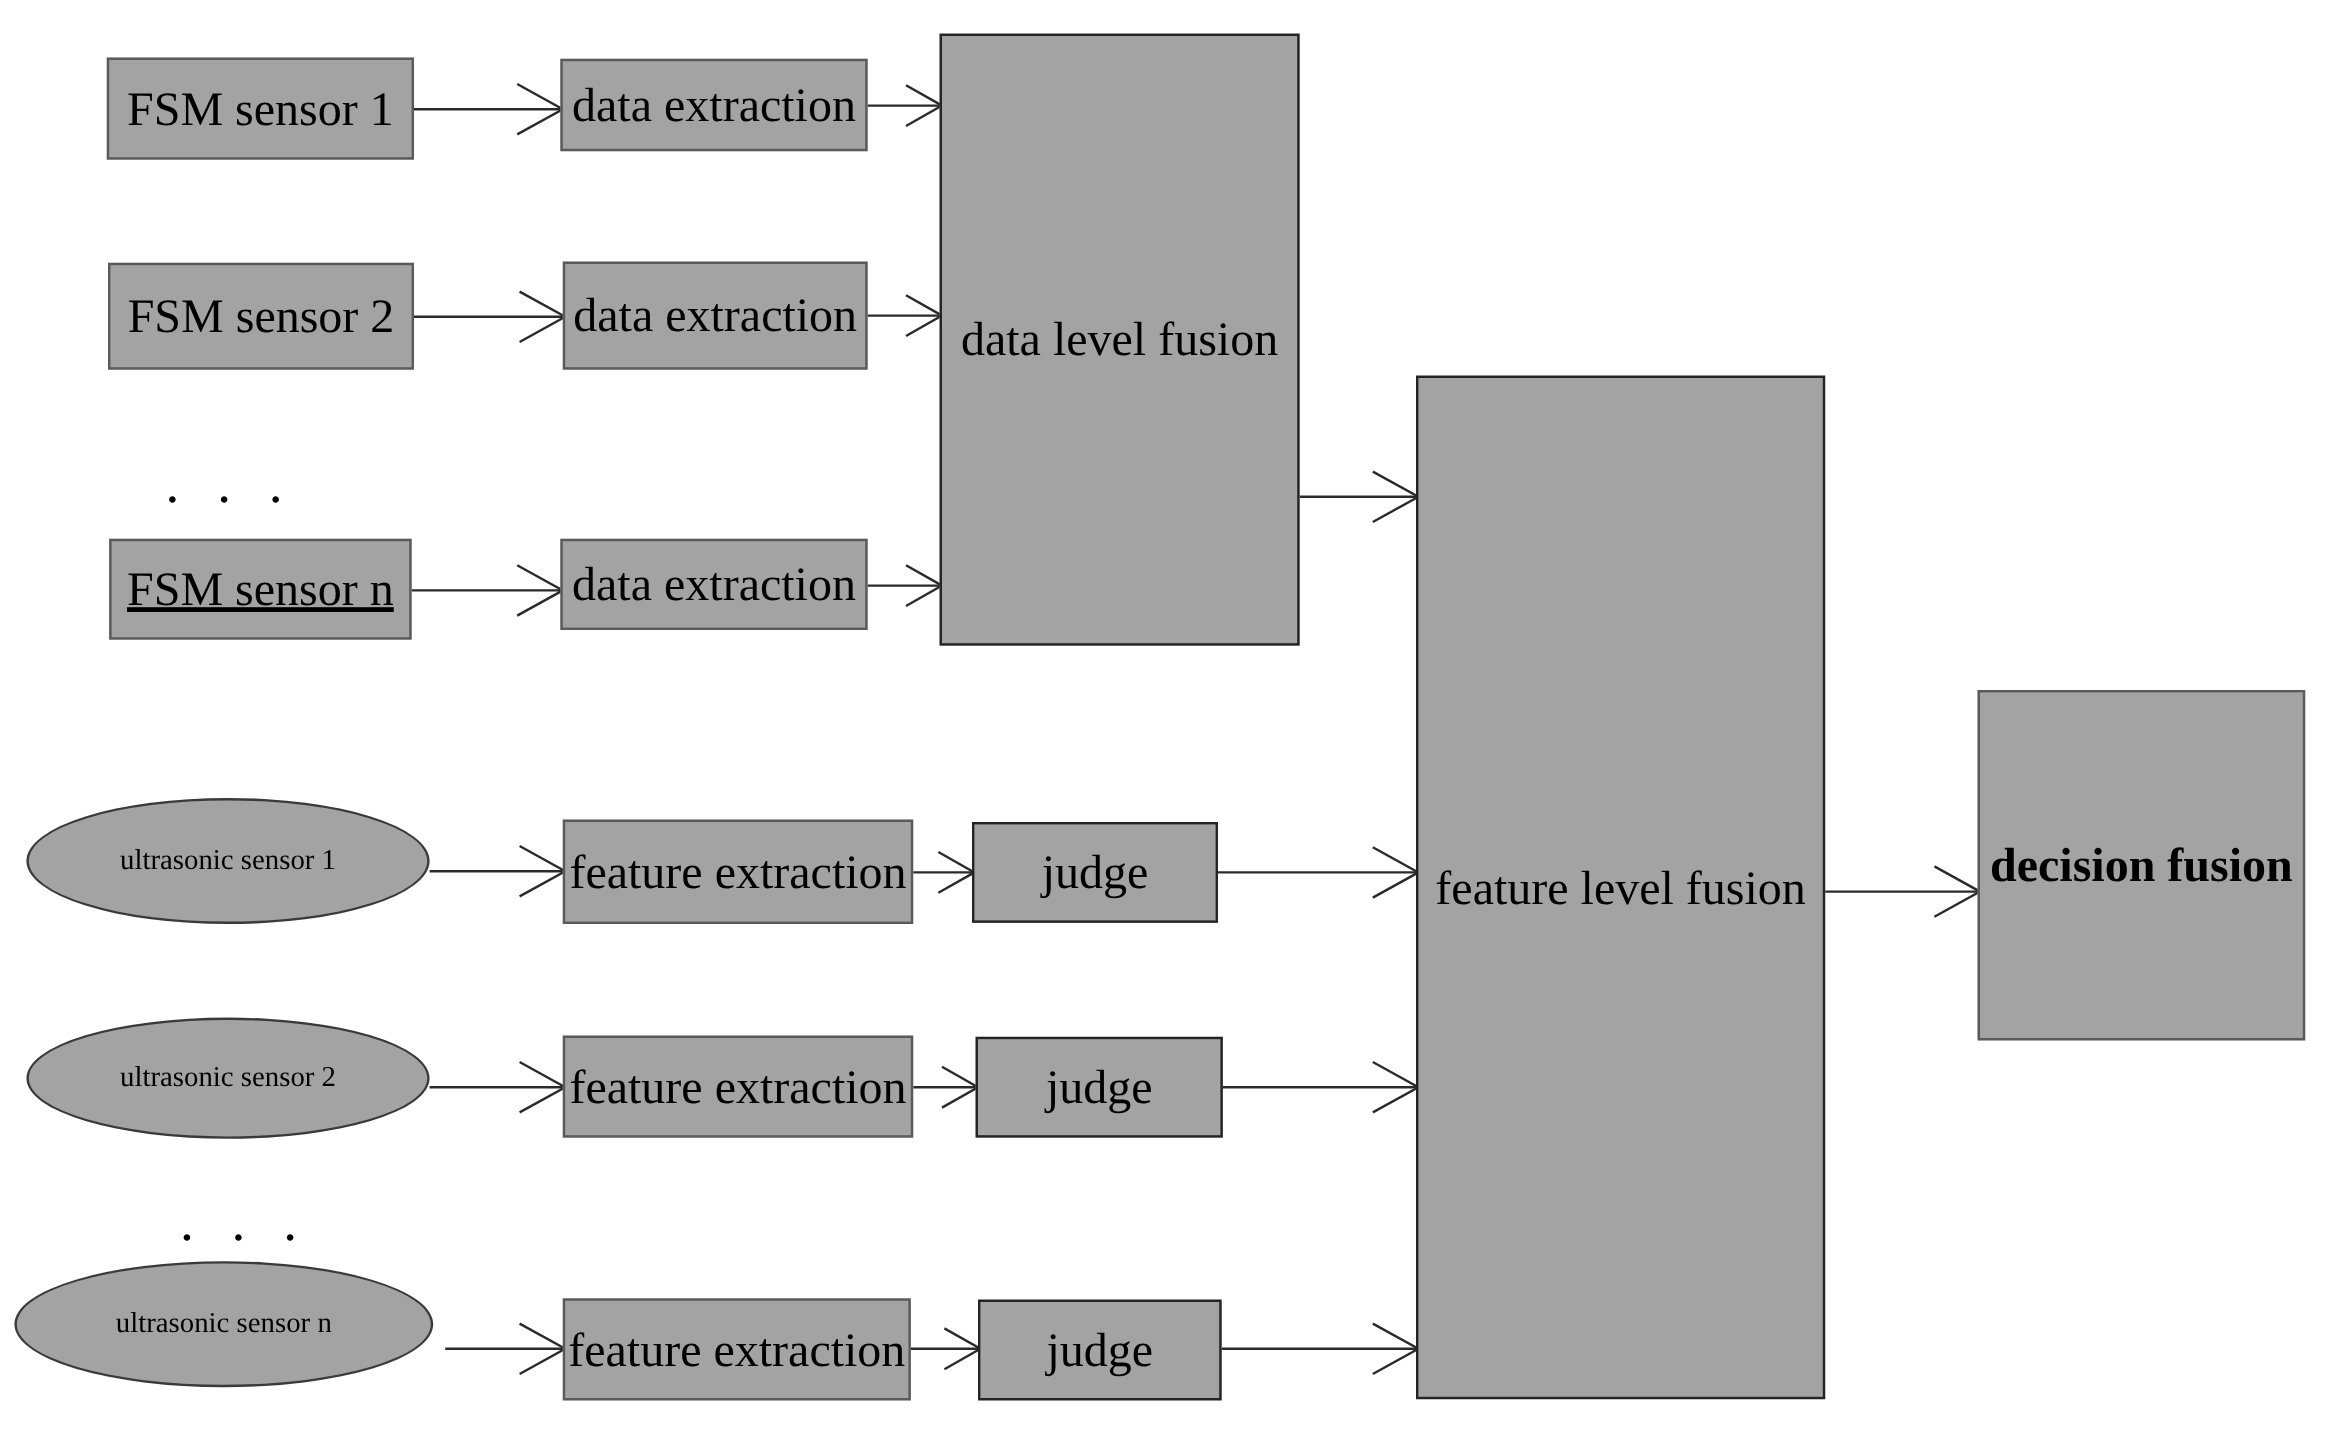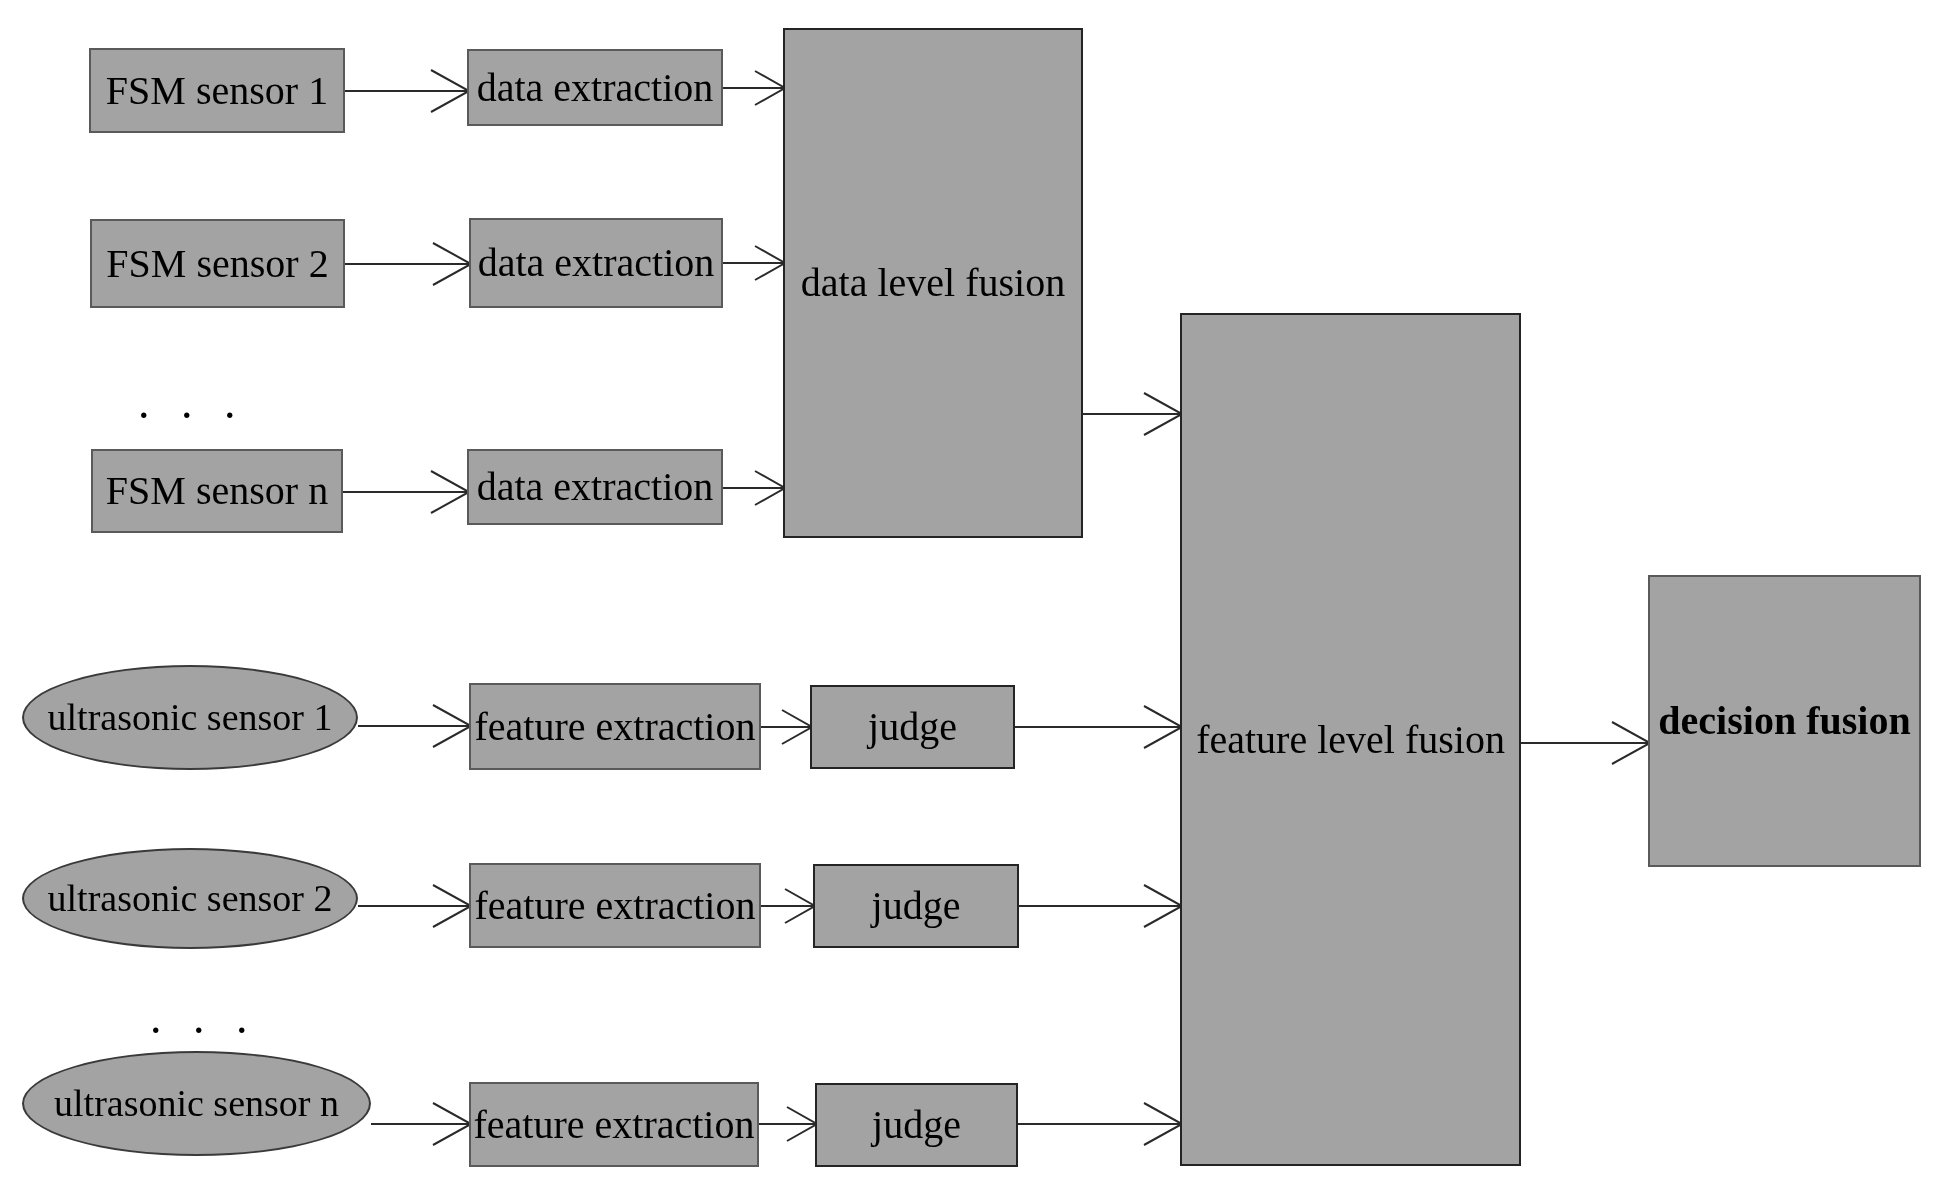--- a/index.html
+++ b/index.html
@@ -21,21 +21,21 @@
     position:absolute;
     display:flex;align-items:center;justify-content:center;
     font-size:40px;line-height:1.05;
     text-align:center;
     background:#a3a3a3;
     box-sizing:border-box;
     white-space:nowrap;
   }
   .rect-light{border:2px solid #5a5a5a;}
   .rect-dark{border:2px solid #242424;}
-  .ellipse{border:2px solid #3a3a3a;border-radius:50%;font-size:38px;}
+  .ellipse{border:2px solid #3a3a3a;border-radius:50%;font-size:24px;}
   .dots{
     position:absolute;
     font-size:46px;
     word-spacing:16px;
     letter-spacing:2px;
     background:transparent;
     white-space:nowrap;
   }
 </style>
 </head>
@@ -113,37 +113,37 @@
         <polyline points="1612,722 1650,743 1612,764"></polyline>
       </g>
     </svg>
 
   <div class="node rect-light" style="left:89px;top:48px;width:256px;height:85px;">FSM sensor 1</div>
 
   <div class="node rect-light" style="left:90px;top:219px;width:255px;height:89px;">FSM sensor 2</div>
 
   <div class="dots" style="left:138px;top:376px;">. . .</div>
 
-  <div class="node rect-light" style="left:91px;top:449px;width:252px;height:84px;">FSM sensor n</div>
+  <div class="node rect-light" style="left:91px;top:449px;width:252px;height:84px;text-decoration:underline;">FSM sensor n</div>
 
   <div class="node rect-light" style="left:467px;top:49px;width:256px;height:77px;">data extraction</div>
 
   <div class="node rect-light" style="left:469px;top:218px;width:254px;height:90px;">data extraction</div>
 
   <div class="node rect-light" style="left:467px;top:449px;width:256px;height:76px;">data extraction</div>
 
   <div class="node rect-dark" style="left:783px;top:28px;width:300px;height:510px;">data level fusion</div>
 
   <div class="node ellipse" style="left:22px;top:665px;width:336px;height:105px;">ultrasonic sensor 1</div>
 
   <div class="node ellipse" style="left:22px;top:848px;width:336px;height:101px;">ultrasonic sensor 2</div>
 
   <div class="dots" style="left:150px;top:991px;">. . .</div>
 
-  <div class="node ellipse" style="left:22px;top:1051px;width:349px;height:105px;text-align:right;">ultrasonic sensor n</div>
+  <div class="node ellipse" style="left:12px;top:1051px;width:349px;height:105px;text-align:right;">ultrasonic sensor n</div>
 
   <div class="node rect-light" style="left:469px;top:683px;width:292px;height:87px;">feature extraction</div>
 
   <div class="node rect-light" style="left:469px;top:863px;width:292px;height:85px;">feature extraction</div>
 
   <div class="node rect-light" style="left:469px;top:1082px;width:290px;height:85px;">feature extraction</div>
 
   <div class="node rect-dark" style="left:810px;top:685px;width:205px;height:84px;">judge</div>
 
   <div class="node rect-dark" style="left:813px;top:864px;width:206px;height:84px;">judge</div>

